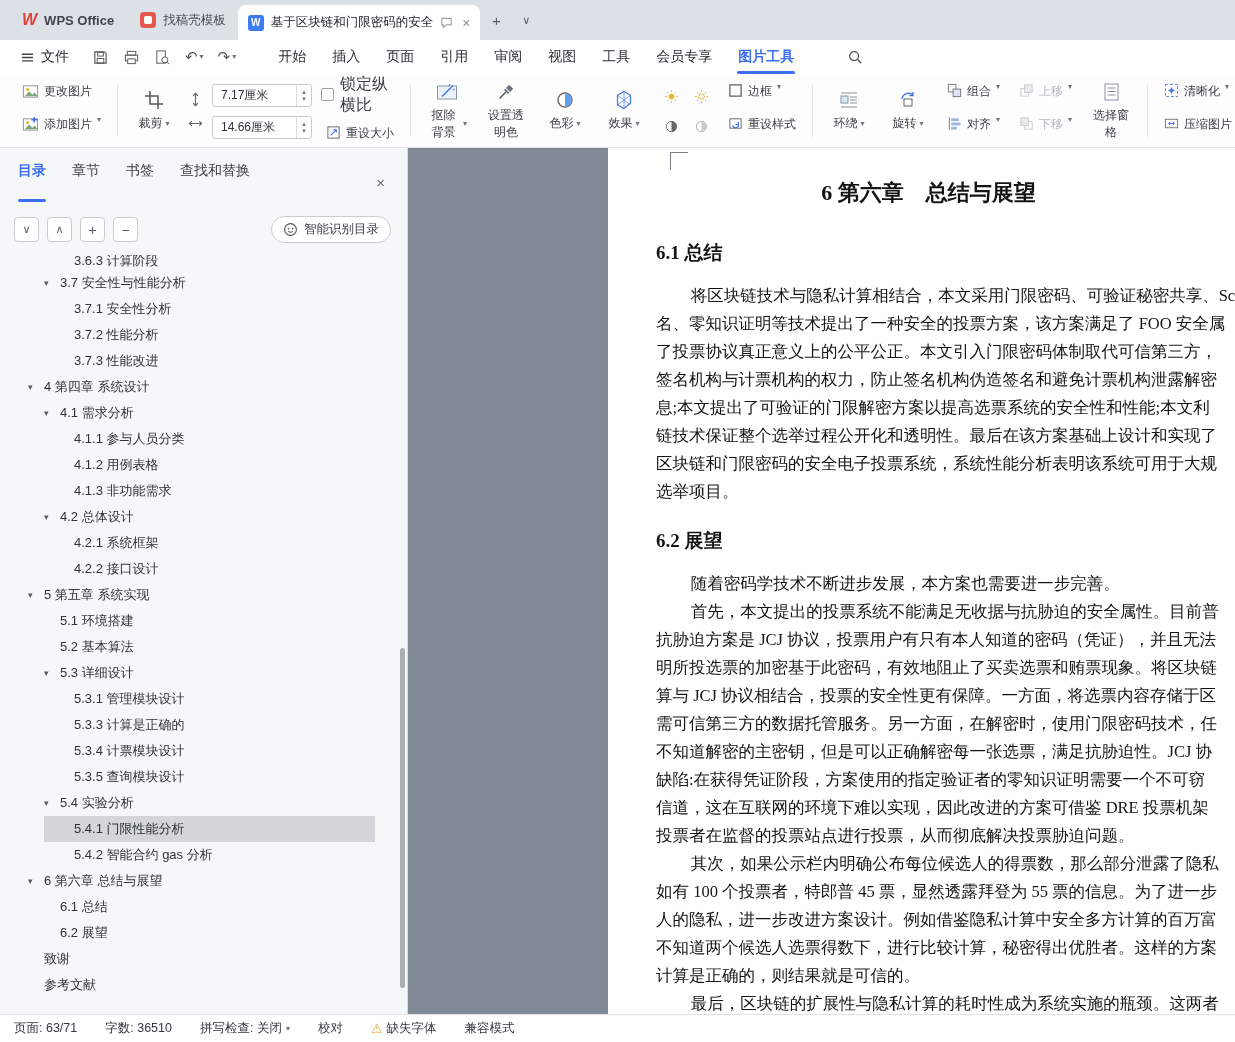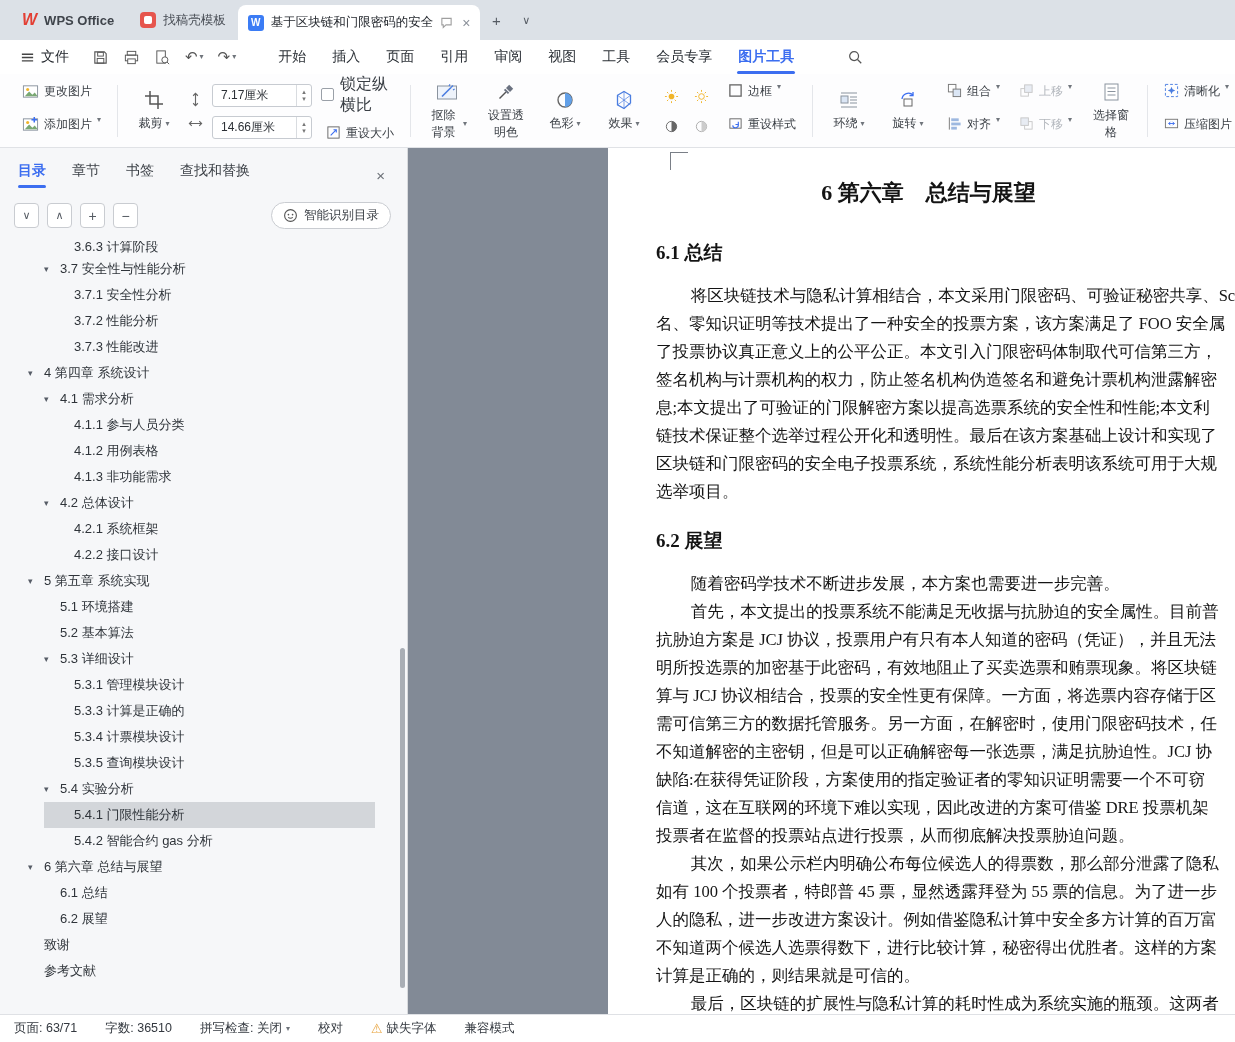--- a/index.html
+++ b/index.html
@@ -51,21 +51,21 @@
   .disabled{color:#b3b7bd}
   .disabled svg{opacity:.45}
   .lblrow{display:flex;align-items:center;gap:3px}
 
   
   .main{display:flex;height:866px}
 
   
   .sidebar{width:408px;background:#f6f7f9;border-right:1px solid #d8dadd;display:flex;flex-direction:column;position:relative}
   .stabs{display:flex;align-items:center;gap:26px;padding:14px 16px 10px 18px;font-size:14px}
-  .stab{color:#3a3f45;position:relative;padding-bottom:8px}
+  .stab{color:#3a3f45;position:relative;padding-bottom:22px}
   .stab.active{color:#3c6ef0;font-weight:bold}
   .stab.active::after{content:"";position:absolute;left:0;right:0;bottom:0;height:3px;border-radius:2px;background:#3c6ef0}
   .sclose{margin-left:auto;color:#6b7077;font-size:15px;padding:2px 6px}
   .stoolbar{display:flex;align-items:center;gap:8px;padding:4px 16px 10px 14px}
   .sqbtn{width:25px;height:25px;border:1px solid #c9ccd1;border-radius:4px;background:#fff;display:flex;align-items:center;justify-content:center;color:#555b63;font-size:11px}
   .smartbtn{margin-left:auto;display:flex;align-items:center;gap:6px;height:27px;padding:0 11px;border:1px solid #c9ccd1;border-radius:14px;background:#fff;font-size:12.5px;color:#3a3f45}
   .toc-list{flex:1;overflow:hidden;padding:2px 32px 0 0}
   .toc-row{display:flex;align-items:center;height:26px;font-size:13px;color:#2f343a;white-space:nowrap;cursor:default}
   .toc-row .arrow{flex:0 0 16px;width:16px;font-size:9px;color:#565c66}
   .toc-row.expand .arrow::before{content:"▾"}

